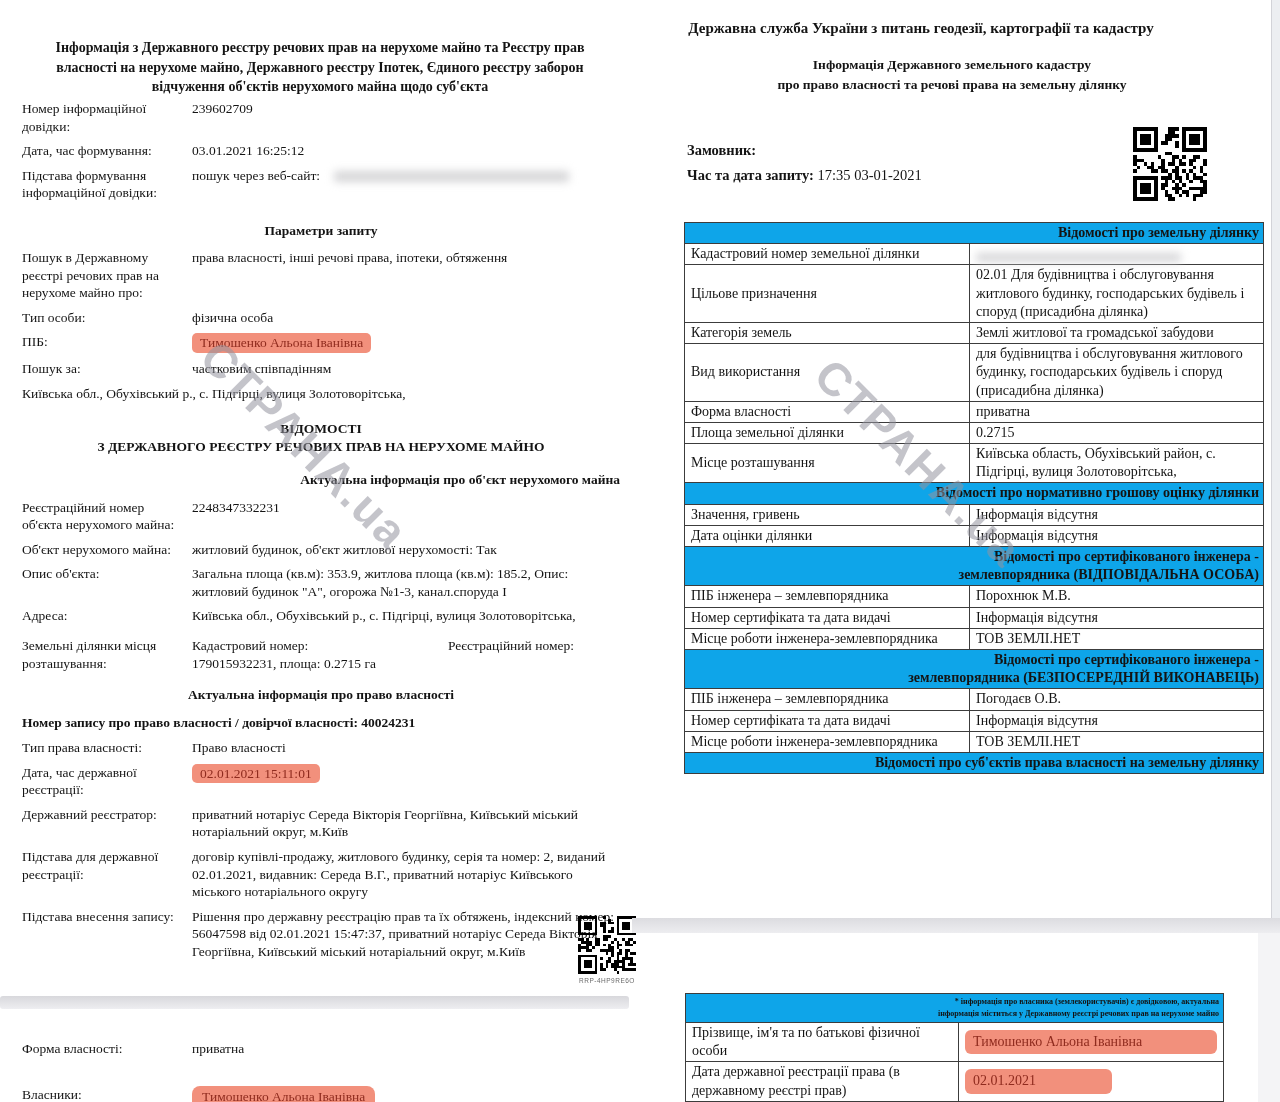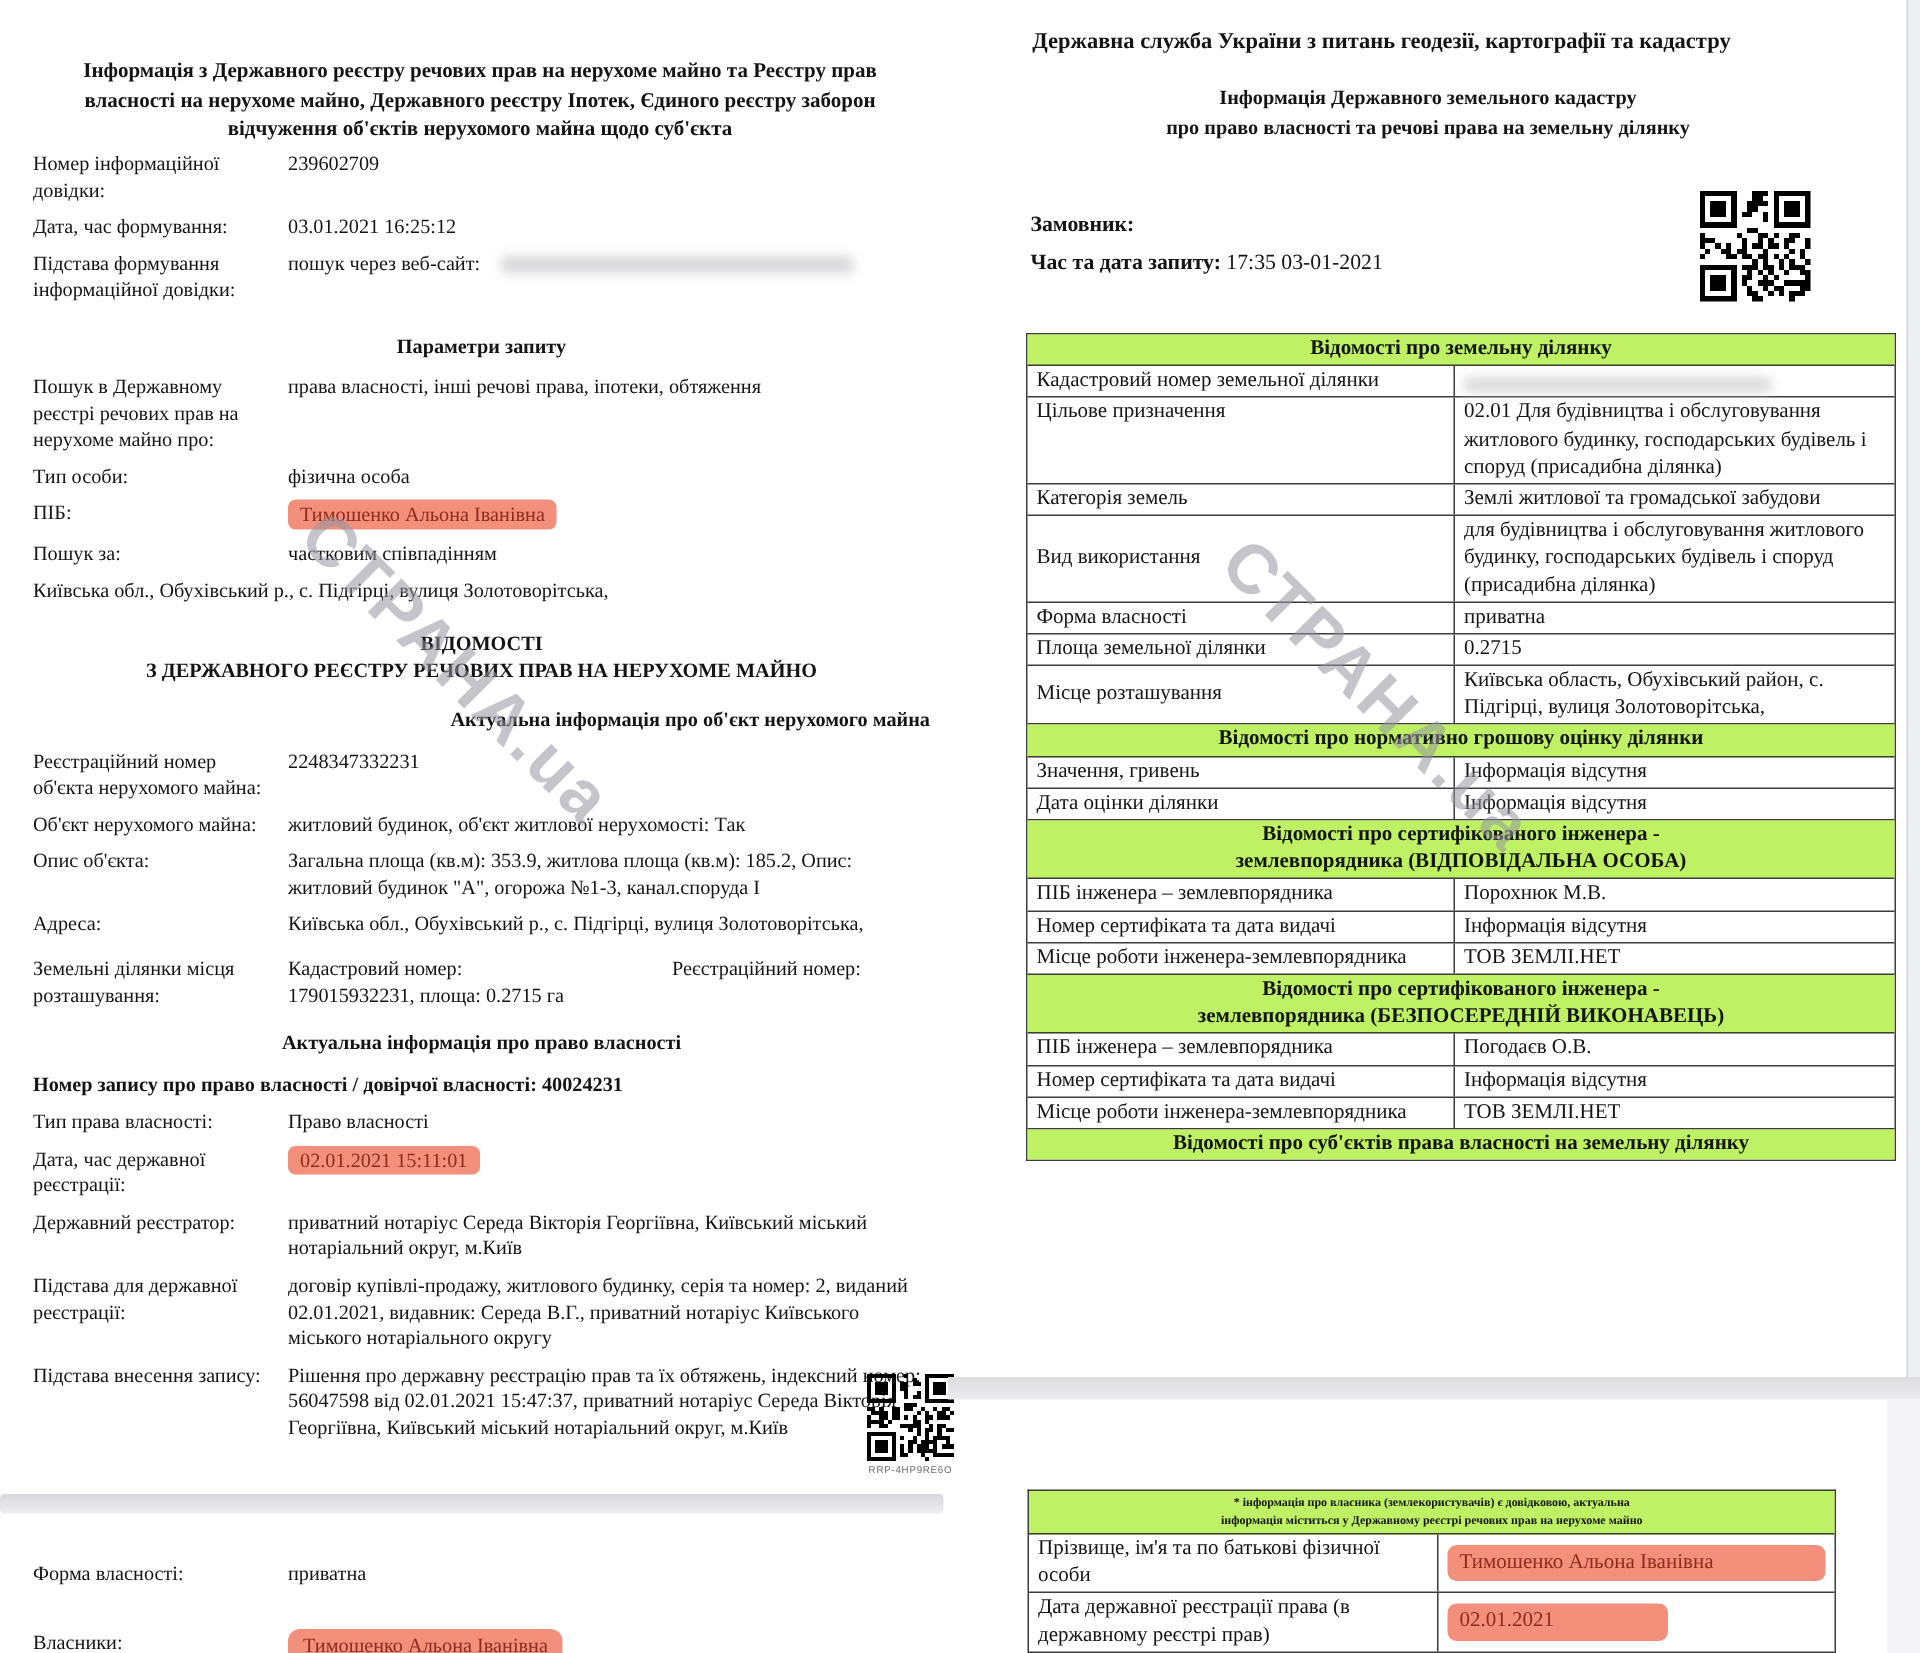--- a/index.html
+++ b/index.html
@@ -38,21 +38,21 @@
           border-left:1px solid #d2d3d8;}
   .rstrip2{position:absolute;left:1258px;top:933px;width:22px;height:169px;background:#f4f4f6;}
   
   .rtitle{position:absolute;left:659px;top:20px;width:524px;text-align:center;font-weight:bold;font-size:15px;}
   .rsub{position:absolute;left:720px;top:55px;width:464px;text-align:center;font-weight:bold;
         font-size:13.5px;line-height:1.5;}
   .rcustomer{position:absolute;left:687px;top:138px;font-size:14.5px;line-height:1.75;}
   .rcustomer b{font-weight:bold;}
   .rtable{position:absolute;left:684px;top:222px;width:578px;font-size:14px;line-height:1.3;
           border:1px solid #3c3c3c;}
-  .thead{background:#bef264;text-align:center;font-weight:bold;padding:1px 4px;
+  .thead{background:#0ea5e9;text-align:right;font-weight:bold;padding:1px 4px;
          border-bottom:1px solid #3c3c3c;}
   .trow{display:flex;border-bottom:1px solid #3c3c3c;}
   .trow:last-child, .rtable .last{border-bottom:none;}
   .tc{padding:1px 6px;}
   .tc.l{width:272px;flex:none;border-right:1px solid #3c3c3c;}
   .tc.v{flex:1;}
   
   .btable{position:absolute;left:685px;top:993px;width:537px;font-size:14px;line-height:1.3;
           border:1px solid #3c3c3c;border-bottom:none;}
   .btable .thead{font-size:8px;line-height:1.5;font-weight:bold;padding:2px 4px;}
@@ -630,21 +630,21 @@
       </svg>
     </div>
 
   <div class="rtable">
     <div class="thead">Відомості про земельну ділянку</div>
     <div class="trow">
       <div class="tc l">Кадастровий номер земельної ділянки</div>
       <div class="tc v"><span class="redact" style="width:205px;height:9px;margin-top:5px;"></span></div>
     </div>
     <div class="trow">
-      <div class="tc l" style="display:flex;align-items:flex-start;">
+      <div class="tc l" style="display:flex;align-items:center;">
           <span>Цільове призначення</span>
         </div>
       <div class="tc v">02.01 Для будівництва і обслуговування житлового будинку, господарських будівель і споруд (присадибна ділянка)</div>
     </div>
     <div class="trow">
       <div class="tc l" style="display:flex;align-items:center;">
           <span>Категорія земель</span>
         </div>
       <div class="tc v">Землі житлової та громадської забудови</div>
     </div>

